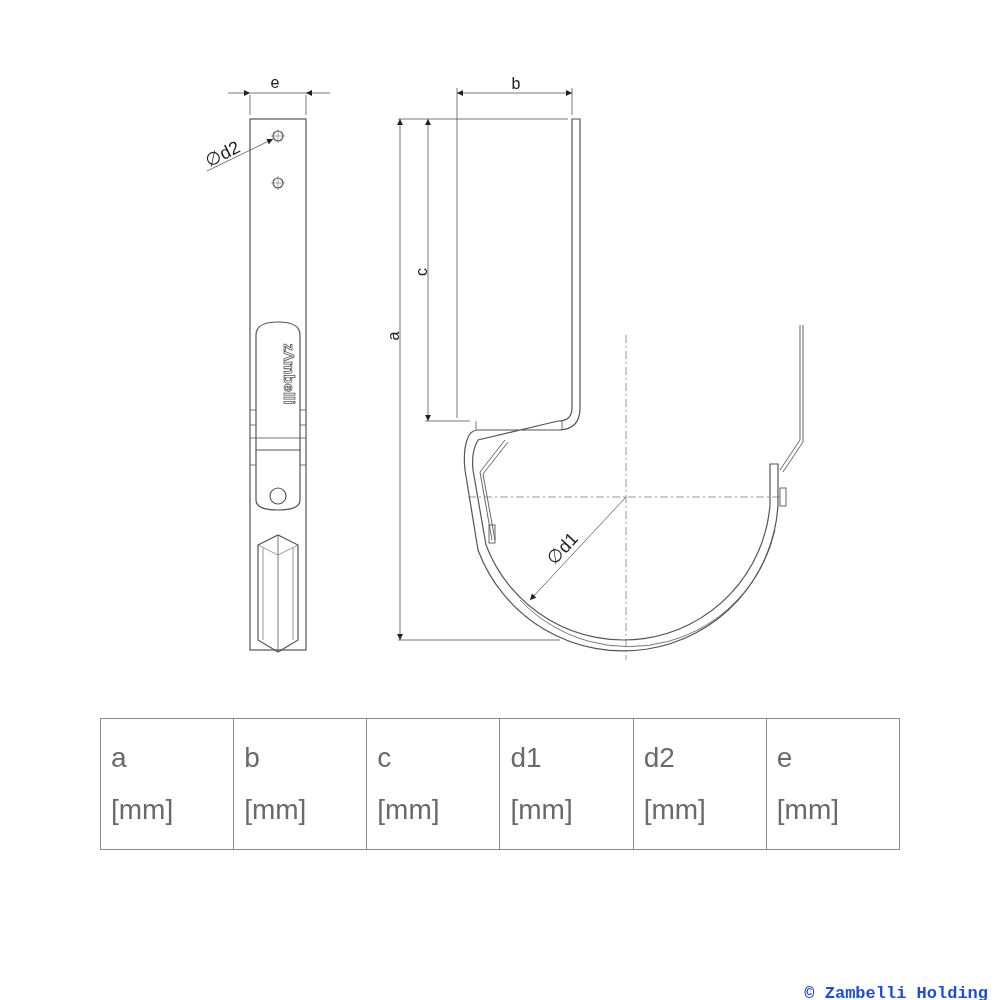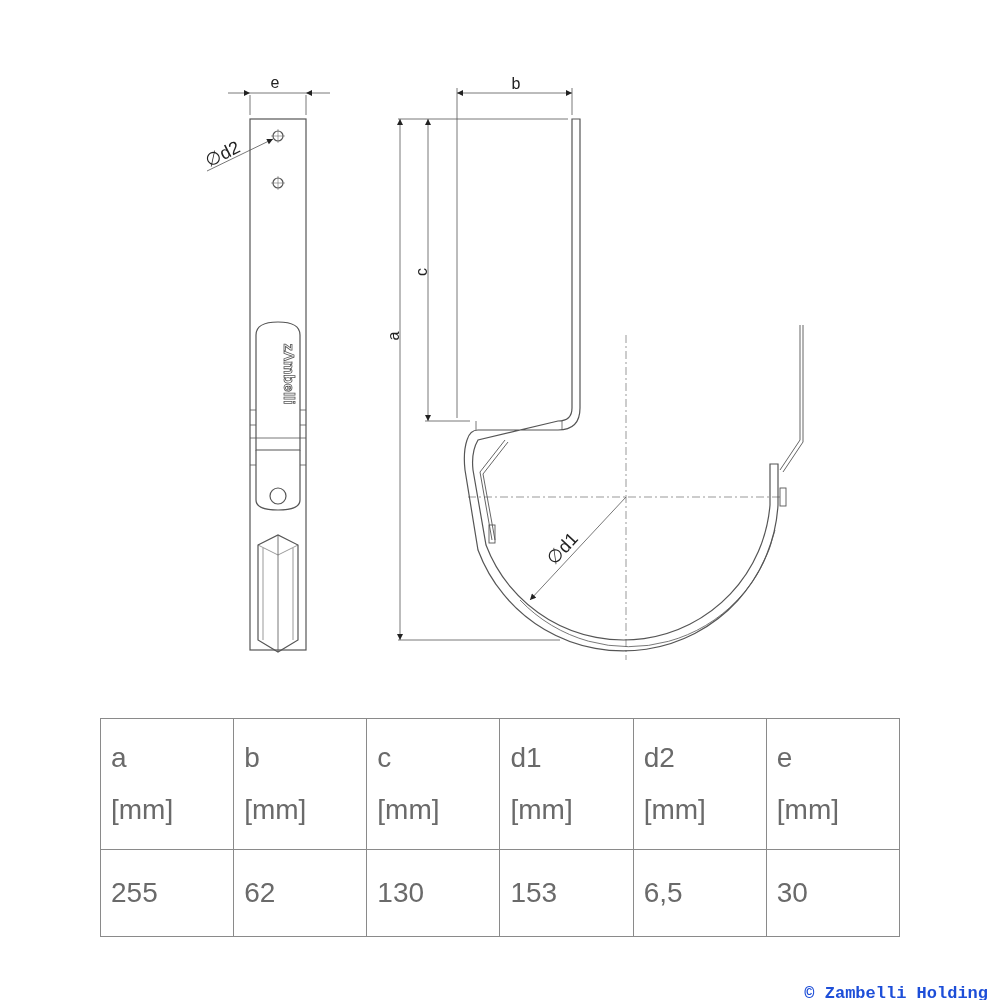--- a/index.html
+++ b/index.html
@@ -135,24 +135,16 @@
         </td>
     <td>
           <div>d2</div>
           <div>[mm]</div>
         </td>
     <td>
           <div>e</div>
           <div>[mm]</div>
         </td>
   </tr>
-  <tr class="val">
-    <td>255</td>
-    <td>62</td>
-    <td>130</td>
-    <td>153</td>
-    <td>6,5</td>
-    <td>30</td>
-  </tr>
 </tbody>
   </table>
 
 <div class="copyright">© Zambelli Holding</div>
 
 </body></html>

